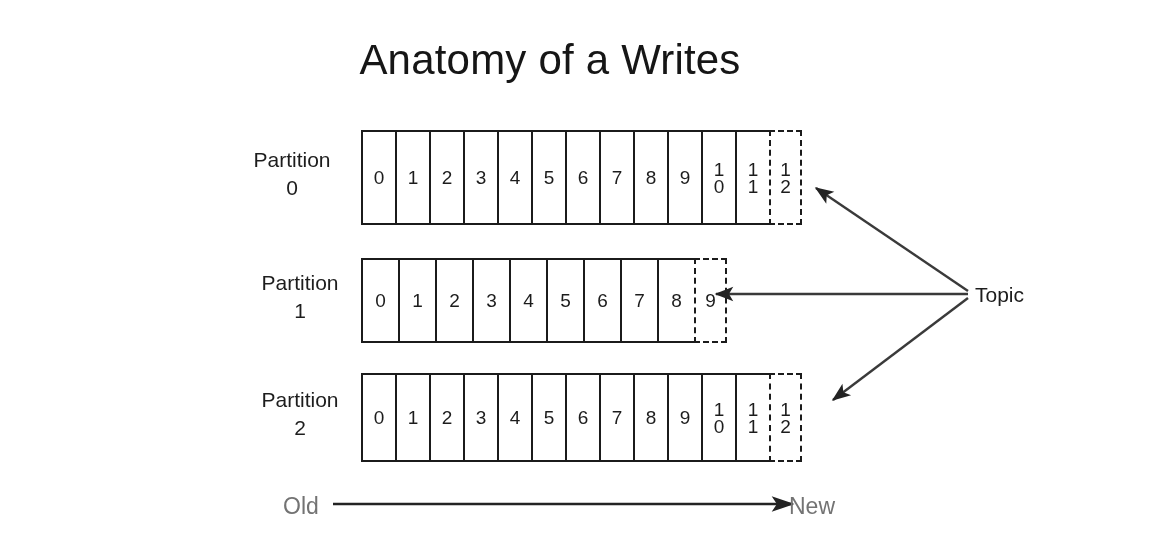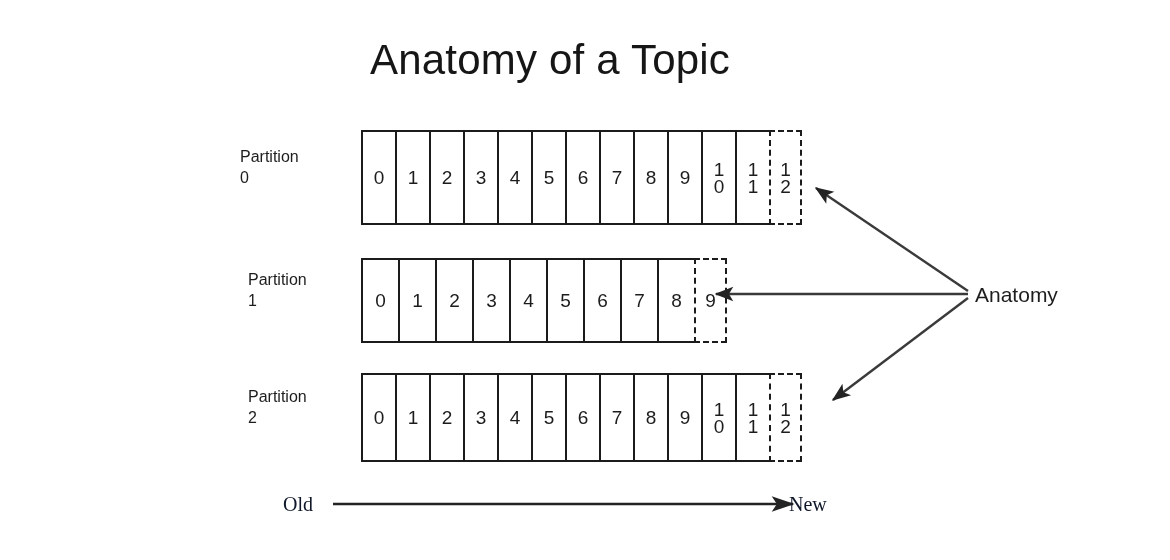--- a/index.html
+++ b/index.html
@@ -37,22 +37,22 @@
     white-space: nowrap;
   }
 
   
   .partition-row {
     position: absolute;
     left: 0;
   }
   .partition-label {
     position: absolute;
-    text-align: left;
-    font-size: 16px;
+    text-align: center;
+    font-size: 21px;
     line-height: 1.32;
     color: #1d1d1d;
     white-space: nowrap;
   }
   .cells-wrap {
     position: absolute;
     top: 0;
     display: flex;
     align-items: stretch;
   }
@@ -91,43 +91,42 @@
     position: absolute;
     left: 0; top: 0;
     width: 1170px;
     height: 560px;
     pointer-events: none;
   }
 
   
   .axis-label {
     position: absolute;
-    font-size: 20px;
-    color: #0f172a;
-    white-space: nowrap;
-    font-family: Liberation Serif, serif;
+    font-size: 23px;
+    color: #737373;
+    white-space: nowrap;
   }
 
   
   #watermark {
     position: absolute;
     right: 14px;
     bottom: 10px;
     font-size: 15px;
     color: #cfcfcf;
     letter-spacing: 0.5px;
     white-space: nowrap;
   }
 </style>
 </head>
 <body>
 
 <div id="diagram-root">
 
-  <div id="page-title">Anatomy of a Topic</div>
+  <div id="page-title">Anatomy of a Writes</div>
 
   <div class="partition-row" style="top:130px; height:95px;">
     <div class="partition-label" style="left:240px; top:16px; width:104px;">
       <span>Partition</span><br>
       <span>0</span>
     </div>
     <div class="cells-wrap" style="left:361px; height:95px;">
       <div class="cell" style="width:34px;">
           <span class="digit">0</span>
         </div>
@@ -275,19 +274,19 @@
 
     <line x1="968" y1="291" x2="816" y2="188" stroke="#3a3a3a" stroke-width="2.4" marker-end="url(#ah)"></line>
 
     <line x1="968" y1="294" x2="716" y2="294" stroke="#3a3a3a" stroke-width="2.4" marker-end="url(#ah)"></line>
 
     <line x1="968" y1="298" x2="833" y2="400" stroke="#3a3a3a" stroke-width="2.4" marker-end="url(#ah)"></line>
 
     <line x1="333" y1="504" x2="793" y2="504" stroke="#232323" stroke-width="2.6" marker-end="url(#ah2)"></line>
   </svg>
 
-  <div id="writes-label" style="left:975px; top:283px;">Anatomy</div>
+  <div id="writes-label" style="left:975px; top:283px;">Topic</div>
 
   <div class="axis-label" style="left:283px; top:493px;">Old</div>
   <div class="axis-label" style="left:789px; top:493px;">New</div>
 
 
 </div>
 
 </body></html>

